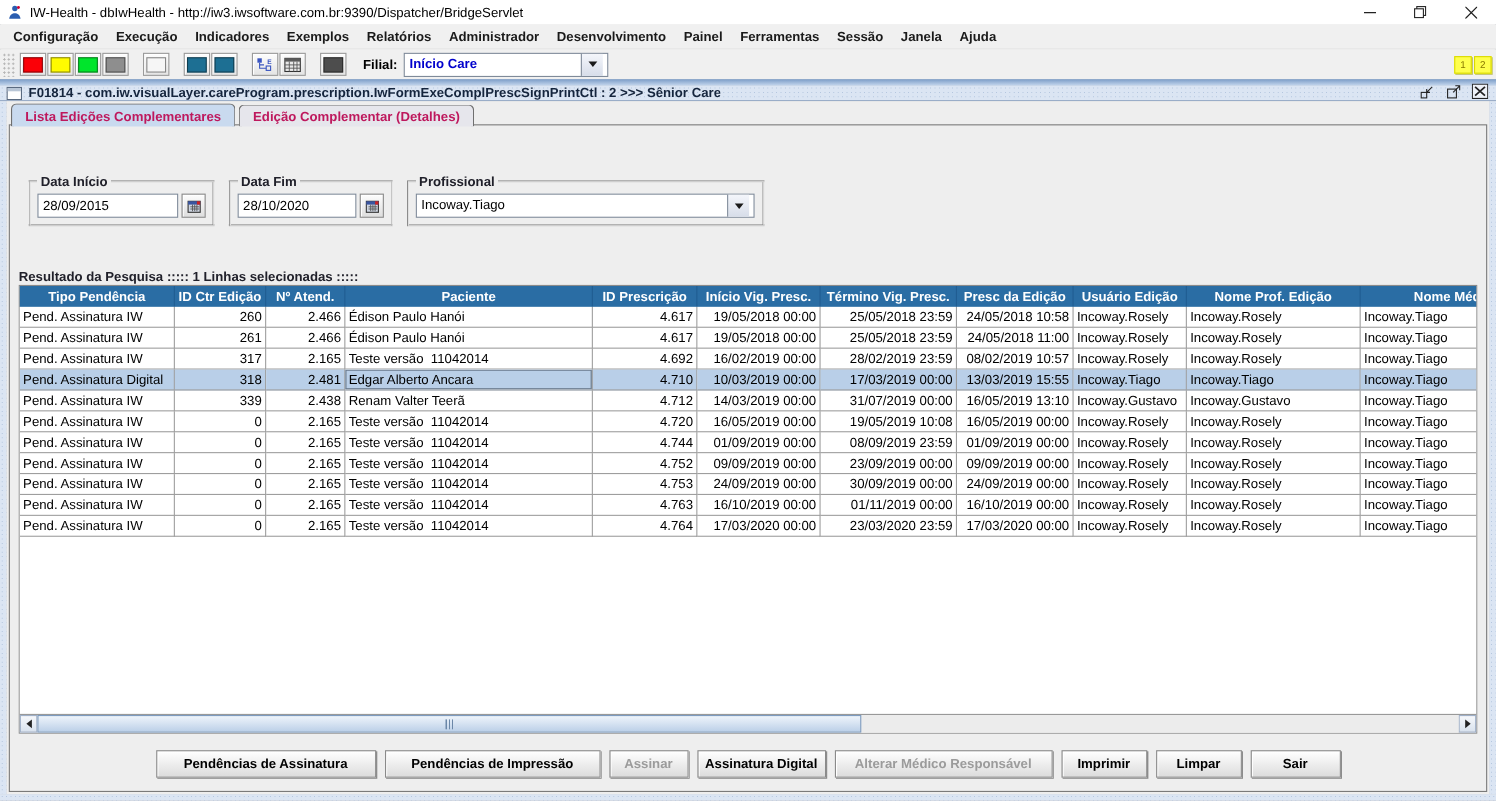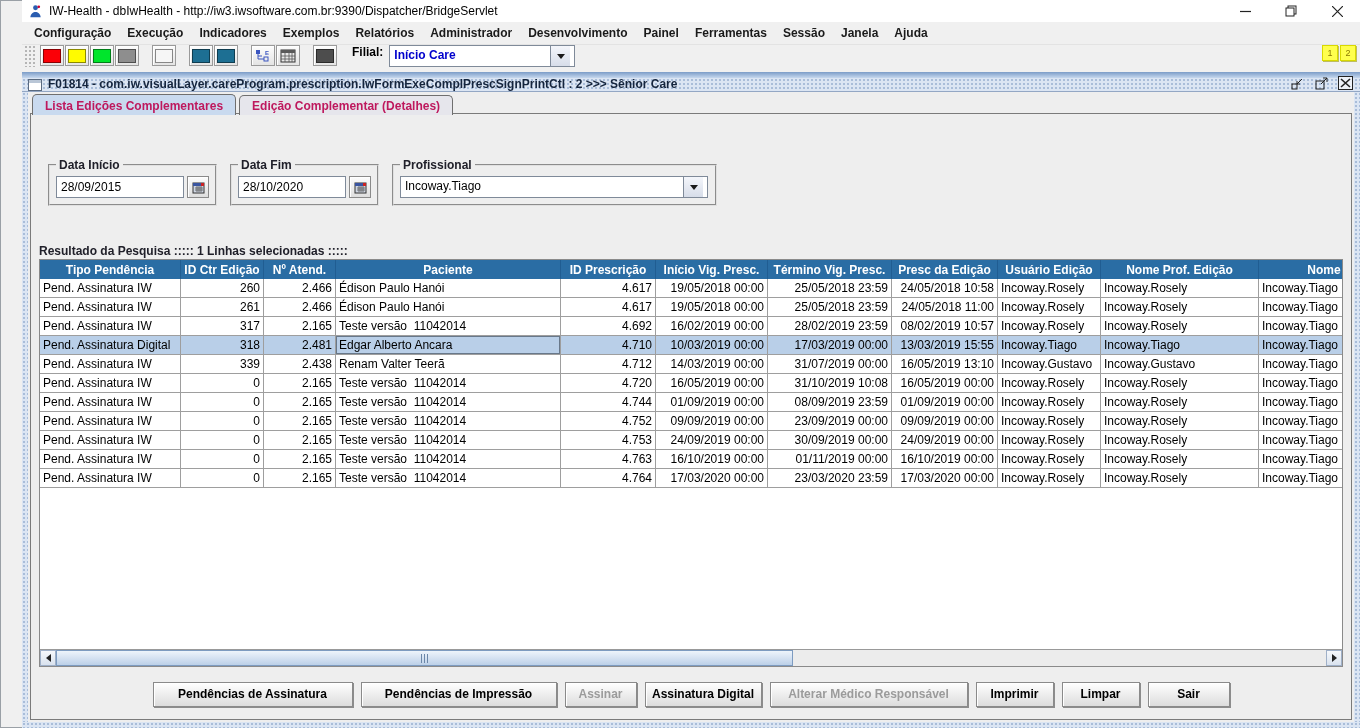--- a/index.html
+++ b/index.html
@@ -1,33 +1,33 @@
 <!DOCTYPE html>
 <html><head>
 <meta charset="utf-8">
 <style>
   * { margin:0; padding:0; box-sizing:border-box; }
   html,body { width:1360px; height:728px; overflow:hidden; }
   body { font-family:"Liberation Sans", sans-serif; font-size:12px; background:#f0f0f0; position:relative; }
-  .app { width:1360px; height:728px; display:flex; flex-direction:column; background:#f0f0f0; box-shadow: inset 0 0 0 1px #9aa0a6; padding-left: 22px; }
+  .app { width:1360px; height:728px; display:flex; flex-direction:column; background:#f0f0f0; box-shadow: inset 0 0 0 1px #9aa0a6; }
 
   
   .titlebar { height:22px; background:#ffffff; display:flex; align-items:center; padding-left:6px; flex:0 0 auto; }
   .titlebar .app-ico { width:15px; height:15px; margin-right:6px; }
   .titlebar .ttext { font-size:12px; color:#000; white-space:nowrap; }
   .wincontrols { margin-left:auto; display:flex; height:22px; }
   .wincontrols .wbtn { width:46px; height:22px; display:flex; align-items:center; justify-content:center; color:#222; }
   .wincontrols svg { display:block; }
 
   
   .menubar { height:23px; background:#f0f0f0; display:flex; align-items:center; padding-left:4px; flex:0 0 auto; border-bottom:1px solid #e3e3e3; }
   .menu-item { padding:2px 8px; font-weight:bold; color:#1a1a1a; white-space:nowrap; }
 
   
-  .toolbar { height:27px; background:#f0f0f0; display:flex; padding-left:2px; flex:0 0 auto; }
+  .toolbar { height:27px; background:#f0f0f0; display:flex; align-items:center; padding-left:2px; flex:0 0 auto; }
   .grip { width:12px; height:22px; margin-right:4px;
           background-image:radial-gradient(#b5b5b5 30%, transparent 31%); background-size:4px 4px; }
   .tbtn { width:24px; height:21px; margin-right:1px; background:linear-gradient(#fdfdfd,#e4e4e4);
           border:1px solid #9a9a9a; box-shadow:inset 1px 1px 0 #fff; display:flex; align-items:center; justify-content:center; }
   .tbtn .swatch { width:18px; height:14px; border:1px solid rgba(0,0,0,.45); }
   .tbtn.gap { margin-left:12px; }
   .filial-label { font-weight:bold; margin:0 6px 0 14px; color:#000; }
   .combo { display:flex; height:22px; border:1px solid #7f8a99; background:#fff; }
   .combo .cval { width:160px; padding:2px 4px; font-weight:bold; color:#0000cc; white-space:nowrap; overflow:hidden; }
   .combo .carrow { width:20px; background:linear-gradient(#f4f6fb,#d7dde9); border-left:1px solid #7f8a99;
@@ -365,21 +365,21 @@
                       <div class="td" style="width: 158px;">Incoway.Gustavo</div>
                       <div class="td" style="width: 110px;">Incoway.Tiago</div>
                     </div>
                     <div class="tr">
                       <div class="td" style="width: 141px;">Pend. Assinatura IW</div>
                       <div class="td al-r" style="width: 83px;">0</div>
                       <div class="td al-r" style="width: 72px;">2.165</div>
                       <div class="td" style="width: 225px;">Teste versão  11042014</div>
                       <div class="td al-r" style="width: 95px;">4.720</div>
                       <div class="td al-r" style="width: 112px;">16/05/2019 00:00</div>
-                      <div class="td al-r" style="width: 124px;">31/10/2019 10:08</div>
+                      <div class="td al-r" style="width: 124px;">19/05/2019 10:08</div>
                       <div class="td al-r" style="width: 106px;">16/05/2019 00:00</div>
                       <div class="td" style="width: 103px;">Incoway.Rosely</div>
                       <div class="td" style="width: 158px;">Incoway.Rosely</div>
                       <div class="td" style="width: 110px;">Incoway.Tiago</div>
                     </div>
                     <div class="tr">
                       <div class="td" style="width: 141px;">Pend. Assinatura IW</div>
                       <div class="td al-r" style="width: 83px;">0</div>
                       <div class="td al-r" style="width: 72px;">2.165</div>
                       <div class="td" style="width: 225px;">Teste versão  11042014</div>

